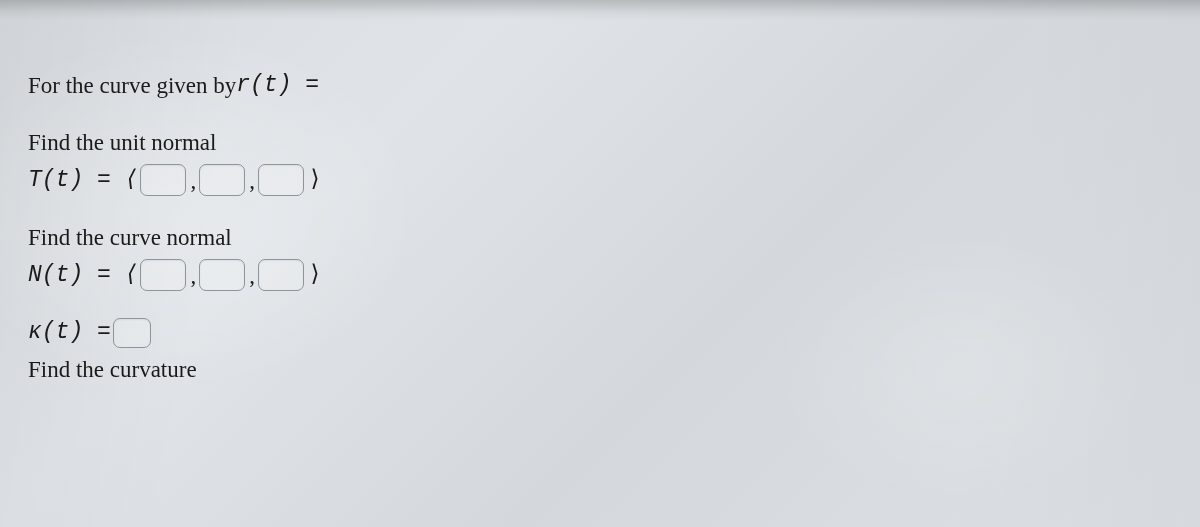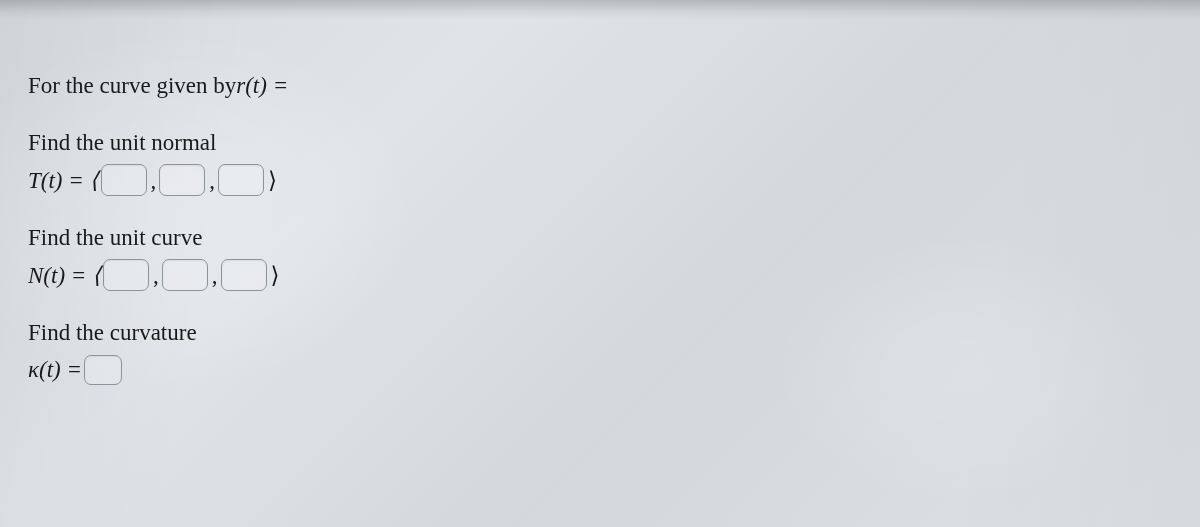--- a/index.html
+++ b/index.html
@@ -42,21 +42,21 @@
     margin-bottom: 6px;
     display: flex;
     align-items: center;
     flex-wrap: wrap;
   }
   .block {
     margin-bottom: 26px;
   }
   .math {
     font-style: italic;
-    font-family: Liberation Serif, serif;
+    font-family: Liberation Mono, monospace;
   }
   .angle { font-style: normal; padding: 0 2px; }
   .input-box {
     display: inline-block;
     width: 44px;
     height: 30px;
     border: 1px solid #8c949c;
     border-radius: 7px;
     background: rgba(255,255,255,0.18);
     margin: 0 2px;
@@ -96,36 +96,36 @@
         <span class="comma">,</span>
       <span class="input-box"></span>
         <span class="comma">,</span>
       <span class="input-box"></span>
       <span class="math angle">⟩</span>
     </div>
   </div>
 
   <div class="block">
     <div class="line">
-      <span>Find the unit curve</span>
+      <span>Find the curve normal</span>
     </div>
     <div class="line">
       <span class="math">N(t) = ⟨</span>
       <span class="input-box"></span>
         <span class="comma">,</span>
       <span class="input-box"></span>
         <span class="comma">,</span>
       <span class="input-box"></span>
       <span class="math angle">⟩</span>
     </div>
   </div>
 
   <div class="block">
     <div class="line">
-      <span>Find the curvature</span>
+      <span class="math">κ(t) = </span>
+      <span class="input-box single"></span>
     </div>
     <div class="line">
-      <span class="math">κ(t) = </span>
-      <span class="input-box single"></span>
+      <span>Find the curvature</span>
     </div>
   </div>
 
 </div>
 
 </body></html>

